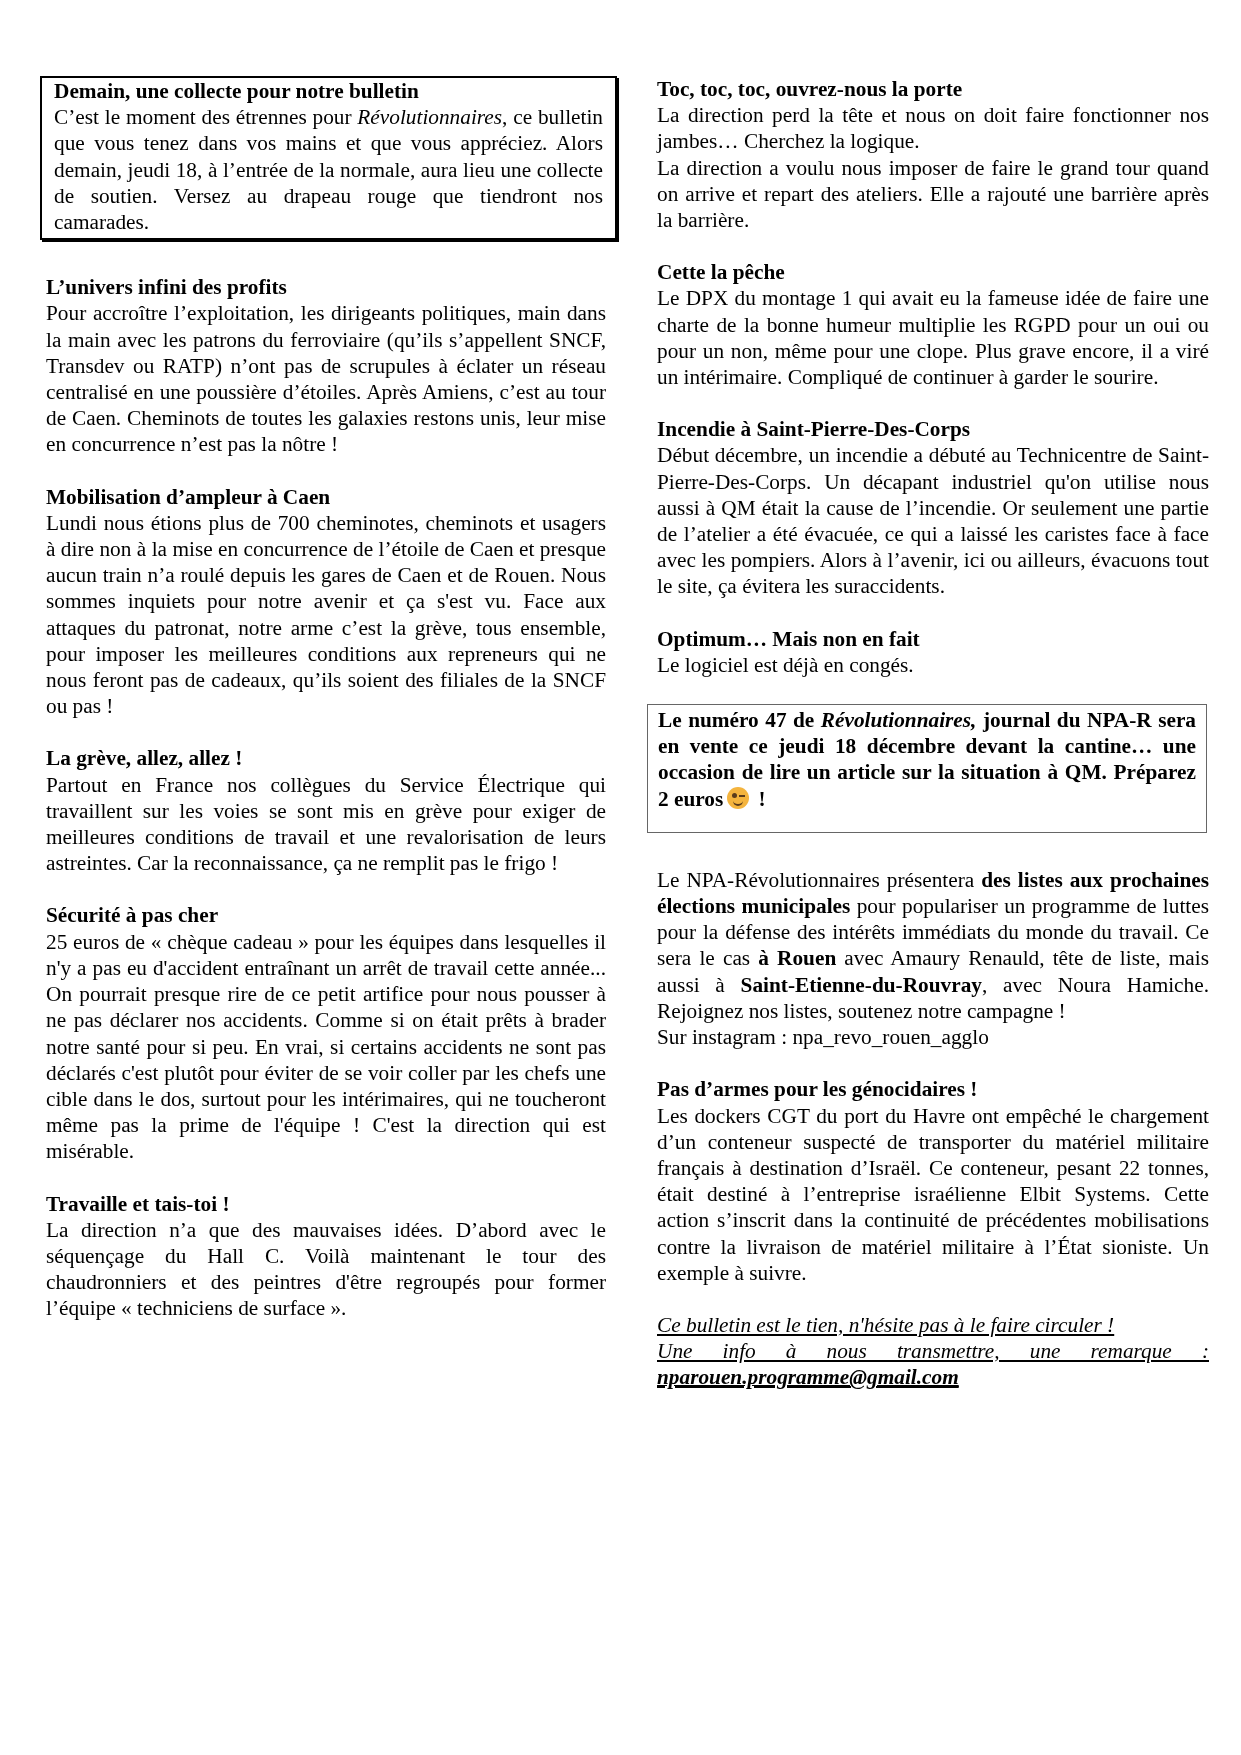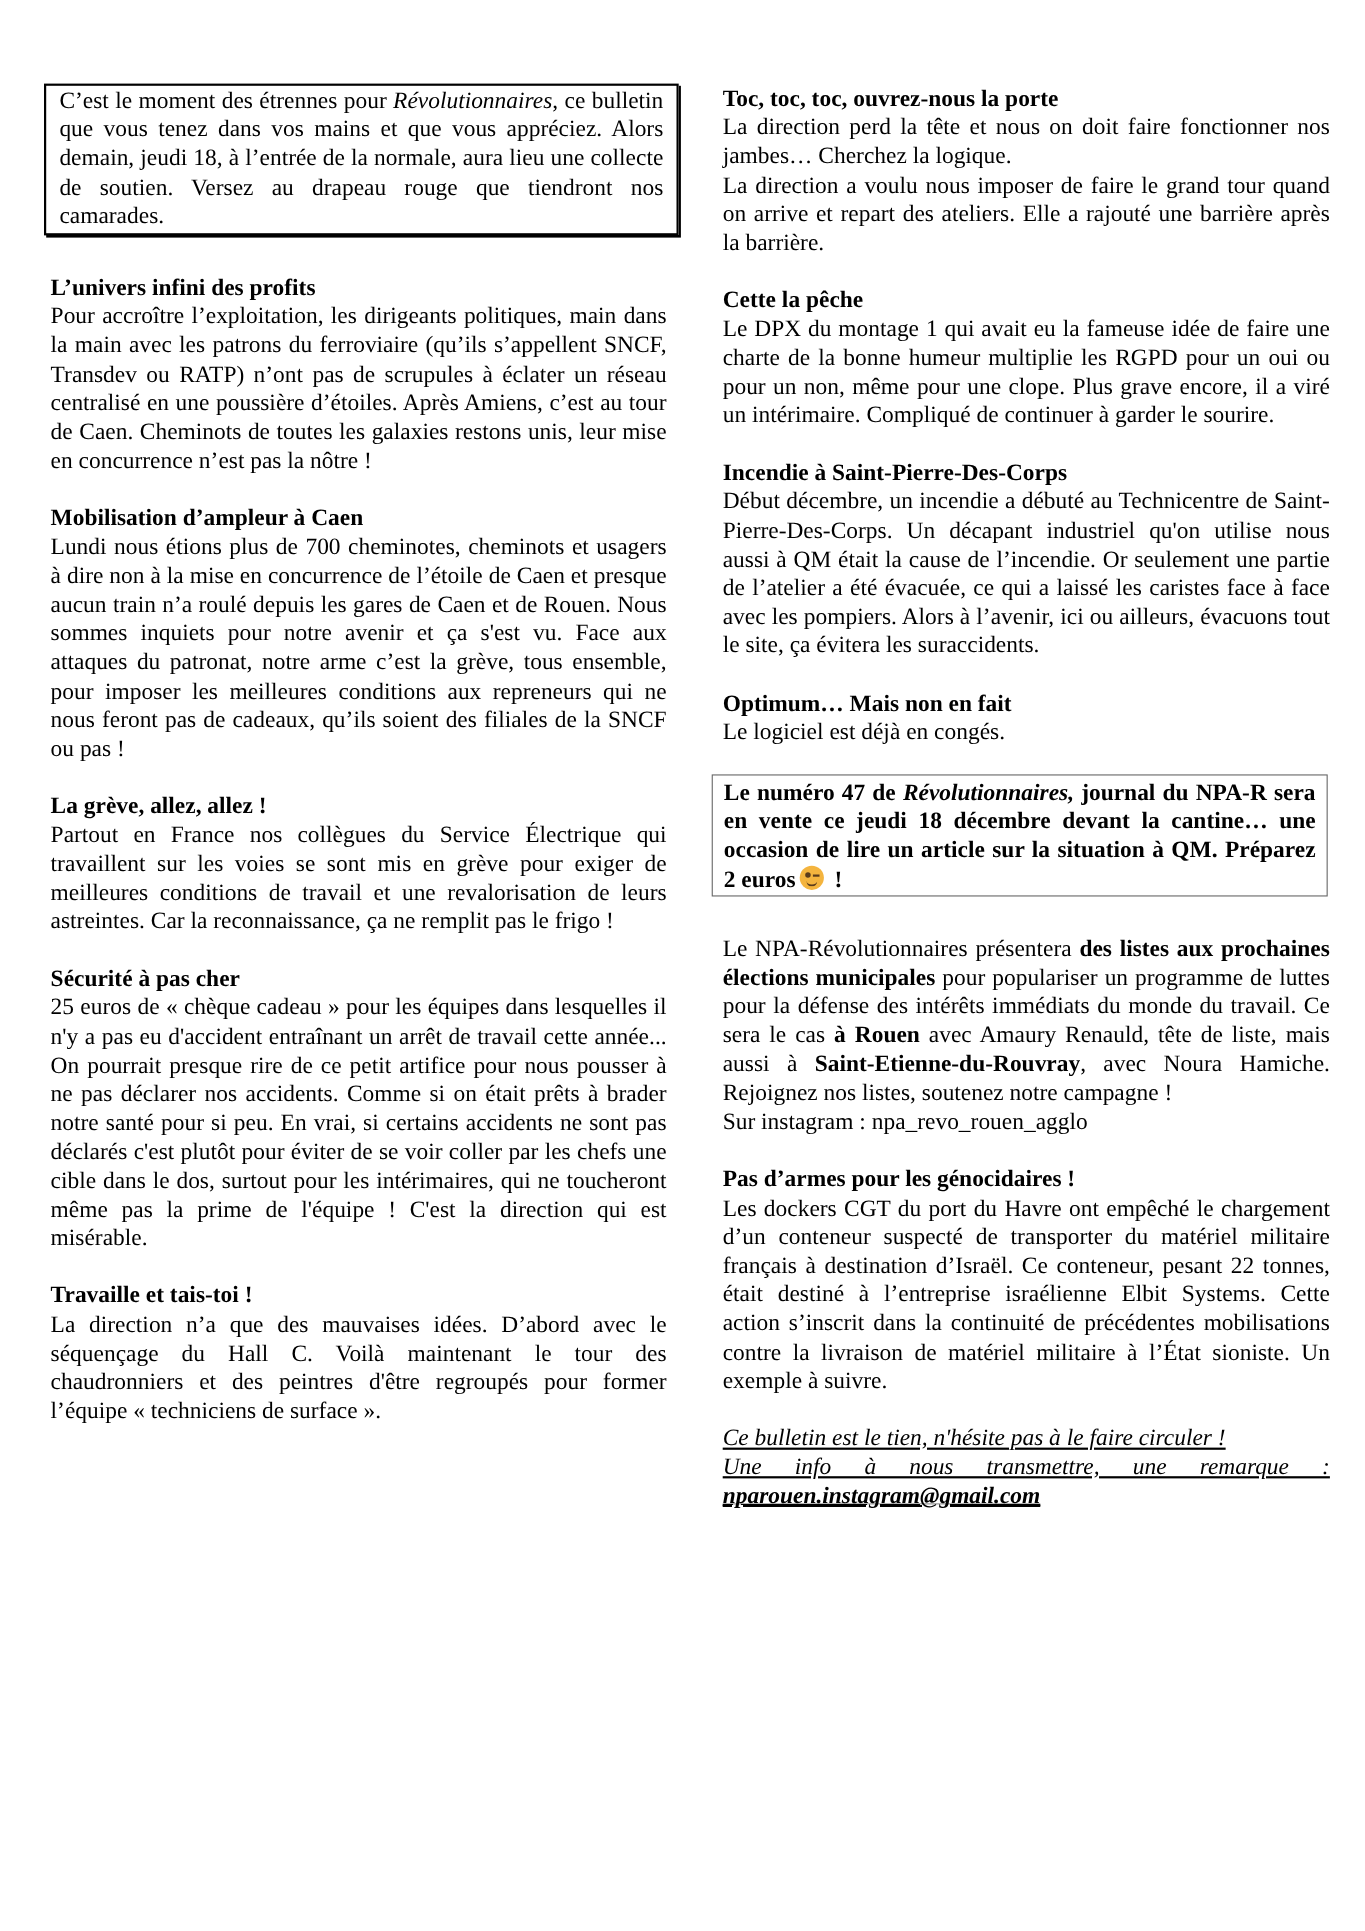--- a/index.html
+++ b/index.html
@@ -17,21 +17,21 @@
   .box1 {
     position: relative;
     border: 2.5px solid #000;
     box-shadow: 2px 2px 0 #000;
     padding: 0 12px 3px 12px;
     margin: 0 0 26px -6px;
     width: 549px;
   }
   .box2 {
     border: 1.5px solid #666;
-    padding: 2px 10px 2px 10px;
+    padding: 2px 10px 20px 10px;
     margin: 0 0 26px -10px;
     font-weight: bold;
     text-align: justify;
     width: 538px;
   }
   .emoji {
     display: inline-block; width: 22px; height: 22px; border-radius: 50%;
     background: #f4b43e; vertical-align: -3px; position: relative; margin: 0 4px;
   }
   .emoji::before { content: ""; position: absolute; left: 5px; top: 6px; width: 5px; height: 5px; border-radius: 50%; background: #5a3b1b; }
@@ -41,20 +41,21 @@
   .b { font-weight: bold; }
   .footer { font-style: italic; text-align: justify; margin: 0; text-decoration: underline; }
   .email { font-weight: bold; font-style: italic; text-decoration: underline; text-decoration-thickness: 2px; }
   .spacer { height: 8px; }
 </style>
 </head>
 <body>
 
 <div class="col col-left">
   <div class="box1">
+    <p class="title">Demain, une collecte pour notre bulletin</p>
     <p class="para"><span>C’est le moment des étrennes pour </span><span class="it">Révolutionnaires</span><span>, ce bulletin que vous tenez dans vos mains et que vous appréciez. Alors demain, jeudi 18, à l’entrée de la normale, aura lieu une collecte de soutien. Versez au drapeau rouge que tiendront nos camarades.</span></p>
   </div>
   <div class="spacer"></div>
 
   <div class="article">
     <p class="title">L’univers infini des profits</p>
     <p class="para">Pour accroître l’exploitation, les dirigeants politiques, main dans la main avec les patrons du ferroviaire (qu’ils s’appellent SNCF, Transdev ou RATP) n’ont pas de scrupules à éclater un réseau centralisé en une poussière d’étoiles. Après Amiens, c’est au tour de Caen. Cheminots de toutes les galaxies restons unis, leur mise en concurrence n’est pas la nôtre !</p>
   </div>
 
   <div class="article">
@@ -111,15 +112,15 @@
   </div>
 
   <div class="article">
     <p class="title">Pas d’armes pour les génocidaires !</p>
     <p class="para">Les dockers CGT du port du Havre ont empêché le chargement d’un conteneur suspecté de transporter du matériel militaire français à destination d’Israël. Ce conteneur, pesant 22 tonnes, était destiné à l’entreprise israélienne Elbit Systems. Cette action s’inscrit dans la continuité de précédentes mobilisations contre la livraison de matériel militaire à l’État sioniste. Un exemple à suivre.</p>
   </div>
 
   <div>
     <p class="footer">Ce bulletin est le tien, n'hésite pas à le faire circuler !</p>
     <p class="footer" style="text-align-last: justify;">Une info à nous transmettre, une remarque :</p>
-    <p class="footer"><span class="email">nparouen.instagram@gmail.com</span></p>
+    <p class="footer"><span class="email">nparouen.programme@gmail.com</span></p>
   </div>
 </div>
 
 </body></html>

